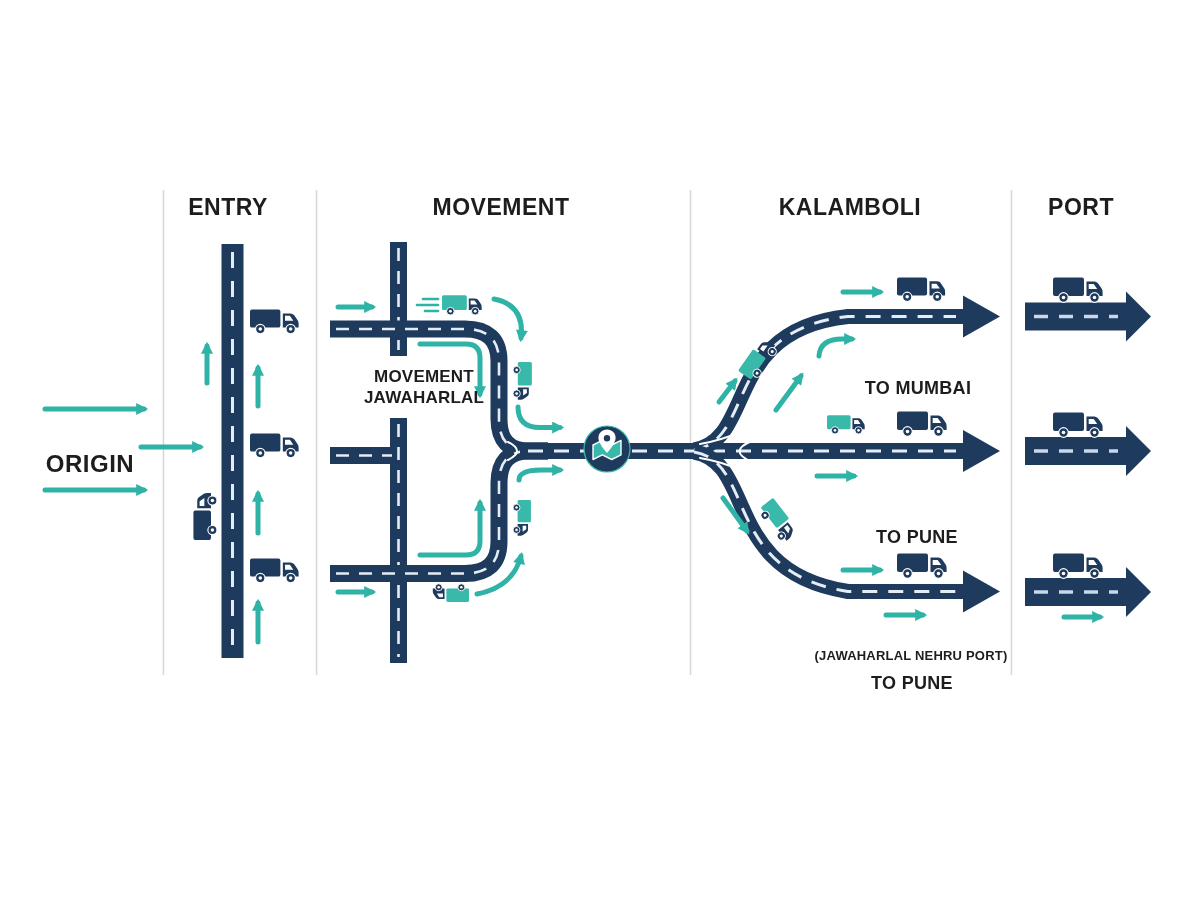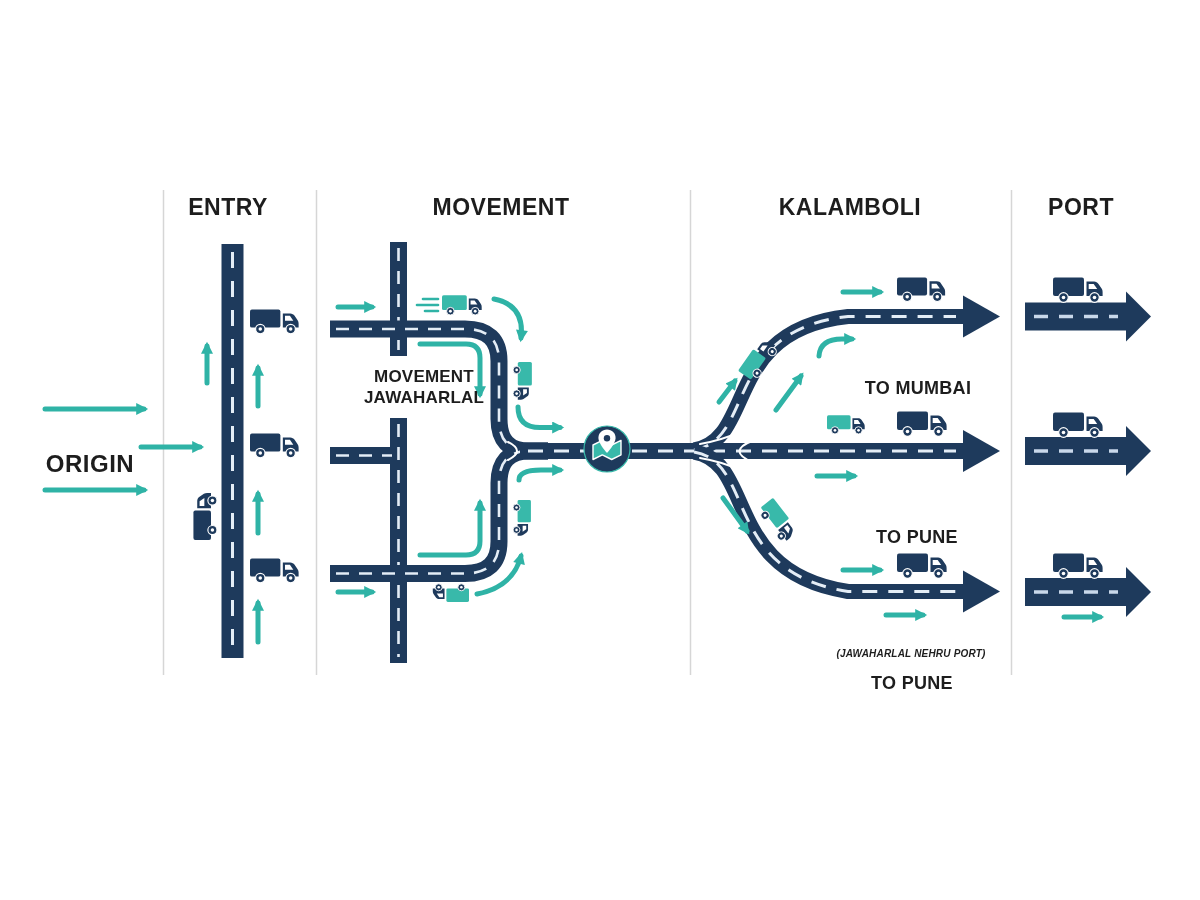--- a/index.html
+++ b/index.html
@@ -6,21 +6,21 @@
   #stage{position:relative;width:1200px;height:900px;background:#ffffff;overflow:hidden;
          font-family:"Liberation Sans",sans-serif;}
   #stage svg{position:absolute;left:0;top:0;}
   .lbl{position:absolute;font-weight:700;color:#1d1d1d;white-space:nowrap;
        transform:translateX(-50%);text-align:center;}
   .hdr{font-size:23px;letter-spacing:0.5px;}
   .origin{font-size:24px;letter-spacing:0.5px;}
   .hub-lbl{font-size:25px;letter-spacing:0.5px;}
   .note{font-size:17px;line-height:21px;letter-spacing:0.2px;}
   .dest{font-size:18px;letter-spacing:0.3px;margin-top:44px;}
-  .dest-sub{font-size:10px;letter-spacing:0.2px;font-style:italic;}
+  .dest-sub{font-size:13px;letter-spacing:0.2px;}
   
   .road{stroke:#1e3a5c;fill:none;stroke-linecap:butt;stroke-linejoin:round;}
   .dash{stroke:#e4edf6;fill:none;stroke-linecap:butt;}
   .dashA{stroke-width:3;stroke-dasharray:16 13;}
   .dashB{stroke-width:2.6;stroke-dasharray:13 10;}
   .dashC{stroke-width:3;stroke-dasharray:15 11;}
   .dashD{stroke:#c9d8ea;stroke-width:3.5;stroke-dasharray:14 11;fill:none;}
   .navy{fill:#1e3a5c;}
   .tarrow{stroke:#2fb3a6;stroke-width:5;fill:none;stroke-linecap:round;marker-end:url(#ah);}
   .sline{stroke:#2fb3a6;stroke-width:2.6;stroke-linecap:round;}

